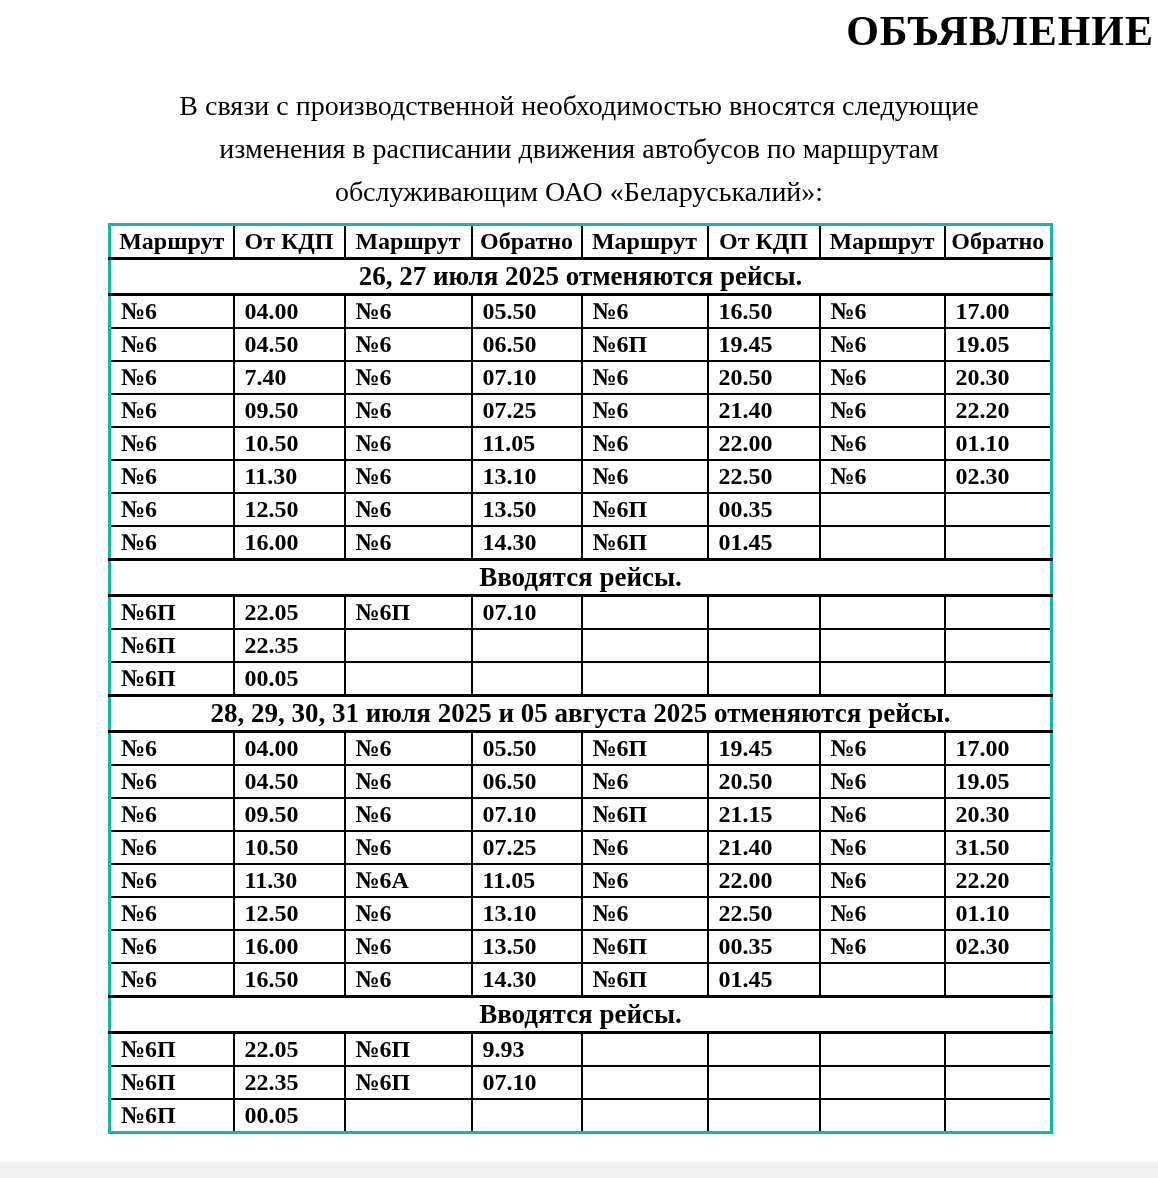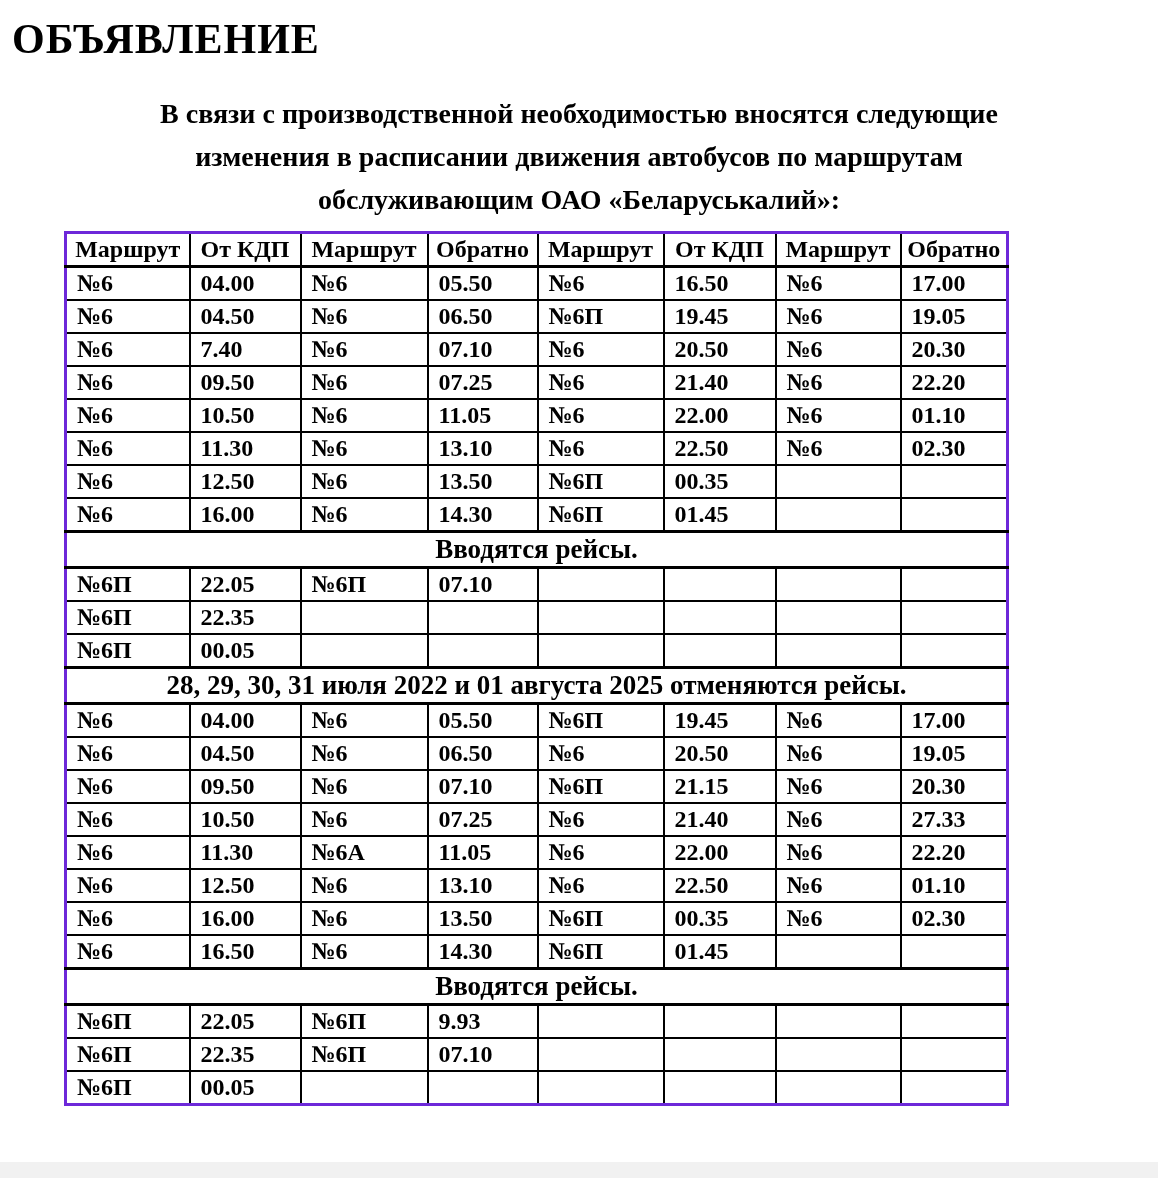--- a/index.html
+++ b/index.html
@@ -12,42 +12,42 @@
     height: 1178px;
     position: relative;
     font-family: "Liberation Serif", "DejaVu Serif", serif;
     color: #000000;
     overflow: hidden;
   }
   .page {
     width: 1158px;
   }
   .doc-title {
-    margin: 12px;
+    margin: 4px;
     padding-top: 4px;
-    text-align: left;
+    text-align: right;
     font-size: 42px;
     font-weight: bold;
     letter-spacing: 1px;
     line-height: 46px;
   }
   .intro {
     margin: 30px auto 10px auto;
     width: 920px;
     text-align: center;
     font-size: 28px;
-    font-weight: bold;
+    font-weight: normal;
     line-height: 43px;
   }
   table.schedule {
     border-collapse: collapse;
     table-layout: fixed;
-    margin-left: 64px;
+    margin-left: 108px;
     width: 944px;
-    border: 3px solid #6d28d9;
+    border: 3px solid #14b8a6;
   }
   table.schedule td, table.schedule th {
     border: 2px solid #000000;
     font-size: 24px;
     font-weight: bold;
     height: 29px;
     padding: 1px 6px 1px 10px;
     text-align: left;
     vertical-align: middle;
     white-space: nowrap;
@@ -109,20 +109,23 @@
           <th>Маршрут</th>
           <th>Обратно</th>
           <th>Маршрут</th>
           <th>От КДП</th>
           <th>Маршрут</th>
           <th>Обратно</th>
         </tr>
     </thead>
     <tbody>
         <tr>
+          <td colspan="8" class="section-heading">26, 27 июля 2025 отменяются рейсы.</td>
+        </tr>
+        <tr>
           <td>№6</td>
           <td>04.00</td>
           <td>№6</td>
           <td>05.50</td>
           <td>№6</td>
           <td>16.50</td>
           <td>№6</td>
           <td>17.00</td>
         </tr>
         <tr>
@@ -222,21 +225,21 @@
           <td>№6П</td>
           <td>00.05</td>
           <td></td>
           <td></td>
           <td></td>
           <td></td>
           <td></td>
           <td></td>
         </tr>
         <tr>
-          <td colspan="8" class="section-heading">28, 29, 30, 31 июля 2022 и 01 августа 2025 отменяются рейсы.</td>
+          <td colspan="8" class="section-heading">28, 29, 30, 31 июля 2025 и 05 августа 2025 отменяются рейсы.</td>
         </tr>
         <tr>
           <td>№6</td>
           <td>04.00</td>
           <td>№6</td>
           <td>05.50</td>
           <td>№6П</td>
           <td>19.45</td>
           <td>№6</td>
           <td>17.00</td>
@@ -262,21 +265,21 @@
           <td>20.30</td>
         </tr>
         <tr>
           <td>№6</td>
           <td>10.50</td>
           <td>№6</td>
           <td>07.25</td>
           <td>№6</td>
           <td>21.40</td>
           <td>№6</td>
-          <td>27.33</td>
+          <td>31.50</td>
         </tr>
         <tr>
           <td>№6</td>
           <td>11.30</td>
           <td>№6А</td>
           <td>11.05</td>
           <td>№6</td>
           <td>22.00</td>
           <td>№6</td>
           <td>22.20</td>

